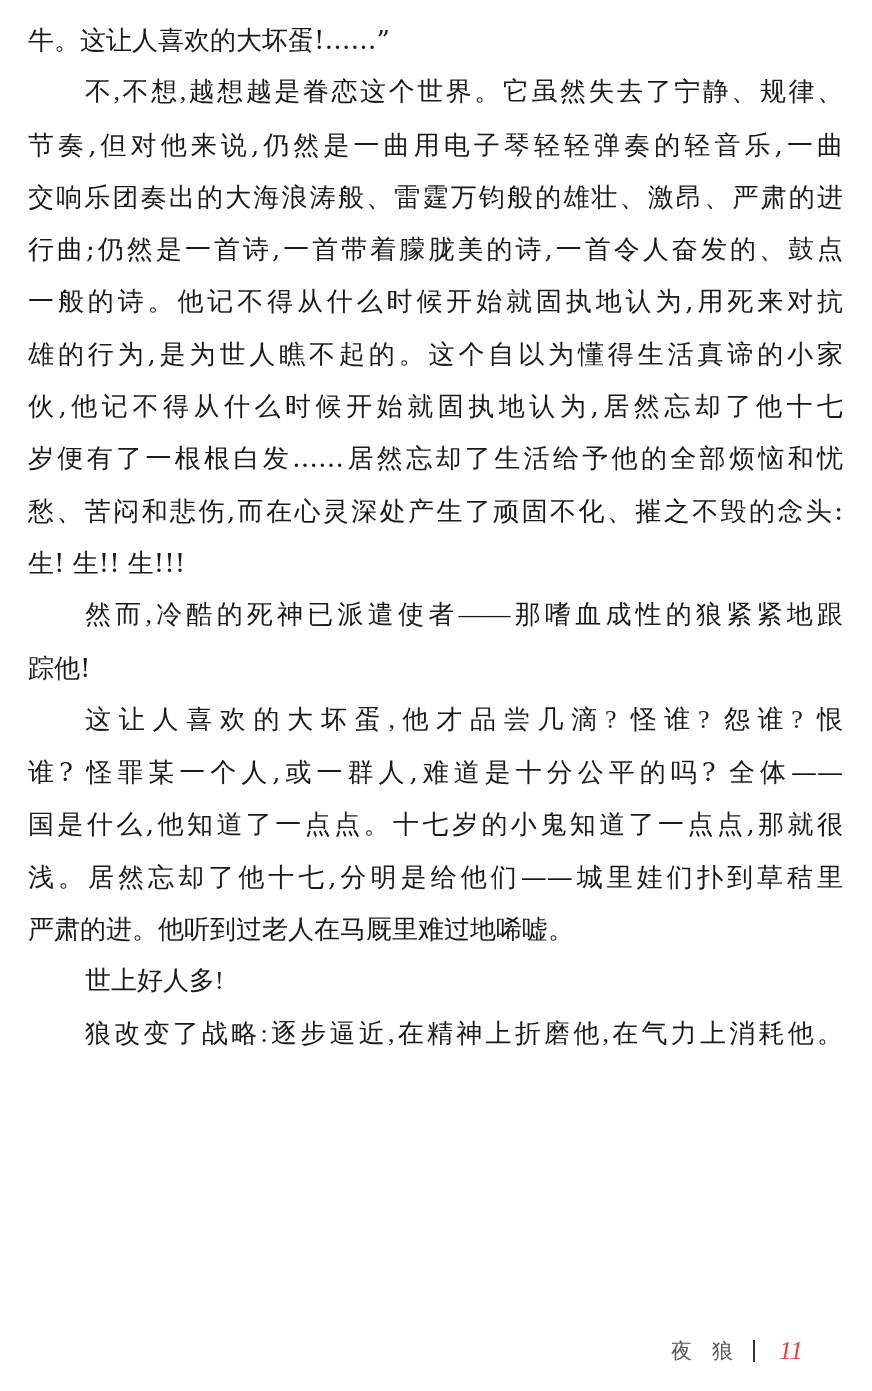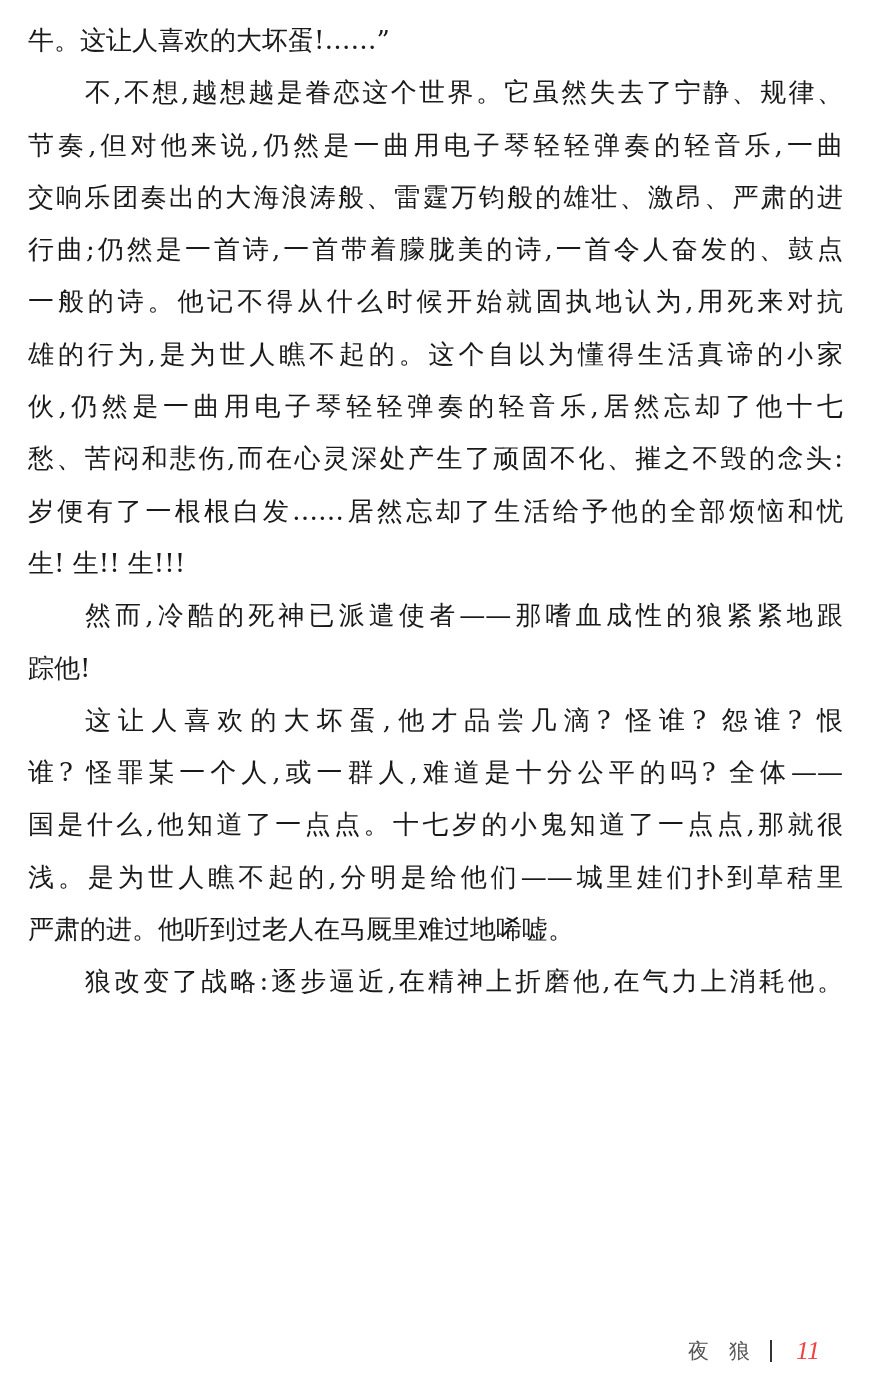--- a/index.html
+++ b/index.html
@@ -26,28 +26,29 @@
       line-height: 52.3px;
       font-size: 26px;
       white-space: nowrap;
       text-align: justify;
       text-align-last: justify;
       letter-spacing: 0;
       overflow: hidden;
     }
     .line.indent {
       padding-left: 57px;
+      font-family: Liberation Serif, serif;
     }
     .line.last {
       text-align-last: left;
     }
     .footer {
       position: absolute;
       top: 1333px;
-      left: 688px;
+      left: 671px;
       height: 36px;
       display: flex;
       align-items: center;
       font-family: "DejaVu Sans", "Liberation Sans", sans-serif;
     }
     .running-title {
       font-size: 21px;
       color: #555555;
       letter-spacing: 20px;
     }
@@ -70,31 +71,32 @@
 <body>
 
 <div class="page">
   <div class="line last">牛。这让人喜欢的大坏蛋!……”</div>
   <div class="line indent">不,不想,越想越是眷恋这个世界。它虽然失去了宁静、规律、</div>
   <div class="line">节奏,但对他来说,仍然是一曲用电子琴轻轻弹奏的轻音乐,一曲</div>
   <div class="line">交响乐团奏出的大海浪涛般、雷霆万钧般的雄壮、激昂、严肃的进</div>
   <div class="line">行曲;仍然是一首诗,一首带着朦胧美的诗,一首令人奋发的、鼓点</div>
   <div class="line">一般的诗。他记不得从什么时候开始就固执地认为,用死来对抗</div>
   <div class="line">雄的行为,是为世人瞧不起的。这个自以为懂得生活真谛的小家</div>
-  <div class="line">伙,仍然是一曲用电子琴轻轻弹奏的轻音乐,居然忘却了他十七</div>
+  <div class="line">伙,他记不得从什么时候开始就固执地认为,居然忘却了他十七</div>
+  <div class="line">岁便有了一根根白发……居然忘却了生活给予他的全部烦恼和忧</div>
   <div class="line">愁、苦闷和悲伤,而在心灵深处产生了顽固不化、摧之不毁的念头:</div>
-  <div class="line">岁便有了一根根白发……居然忘却了生活给予他的全部烦恼和忧</div>
   <div class="line last">生! 生!! 生!!!</div>
   <div class="line indent">然而,冷酷的死神已派遣使者——那嗜血成性的狼紧紧地跟</div>
   <div class="line last">踪他!</div>
   <div class="line indent">这让人喜欢的大坏蛋,他才品尝几滴? 怪谁? 怨谁? 恨</div>
   <div class="line">谁? 怪罪某一个人,或一群人,难道是十分公平的吗? 全体——</div>
   <div class="line">国是什么,他知道了一点点。十七岁的小鬼知道了一点点,那就很</div>
-  <div class="line">浅。是为世人瞧不起的,分明是给他们——城里娃们扑到草秸里</div>
+  <div class="line">浅。居然忘却了他十七,分明是给他们——城里娃们扑到草秸里</div>
   <div class="line last">严肃的进。他听到过老人在马厩里难过地唏嘘。</div>
+  <div class="line indent last">世上好人多!</div>
   <div class="line indent">狼改变了战略:逐步逼近,在精神上折磨他,在气力上消耗他。</div>
 </div>
 
 <div class="footer">
   <span class="running-title">夜狼</span>
   <span class="footer-divider"></span>
   <span class="page-number">11</span>
 </div>
 
 </body></html>

